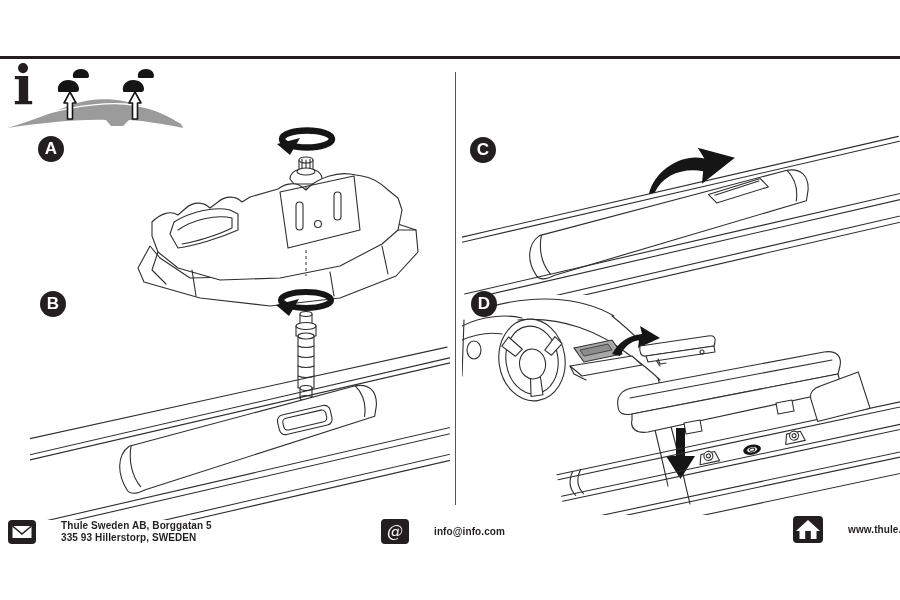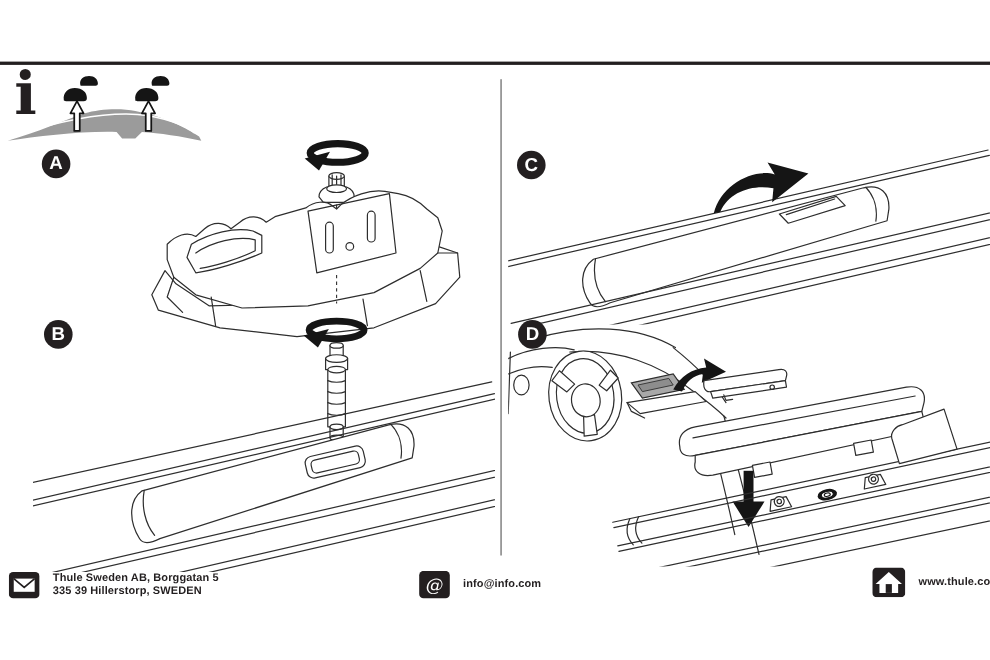--- a/index.html
+++ b/index.html
@@ -8,21 +8,21 @@
   .page{position:absolute;inset:0;background:#ffffff;}
   .top-rule{position:absolute;left:0;top:56px;width:900px;height:3px;background:#231f20;}
   .v-divider{position:absolute;left:455px;top:72px;width:1px;height:433px;background:#555;}
   .illu{position:absolute;}
   .badge{position:absolute;width:26px;height:26px;border-radius:50%;background:#231f20;
          color:#fff;font-weight:bold;font-size:17px;line-height:26px;text-align:center;z-index:5;}
   #badge-a{left:38px;top:136px;}
   #badge-b{left:40px;top:291px;}
   #badge-c{left:470px;top:137px;}
   #badge-d{left:471px;top:291px;}
-  .contact{position:absolute;display:flex;align-items:center;gap:12px;z-index:6;}
+  .contact{position:absolute;display:flex;align-items:center;gap:25px;z-index:6;}
   #contact-address{left:8px;top:520px;}
   #contact-email{left:381px;top:519px;}
   #contact-web{left:793px;top:516px;}
   .ic{flex:0 0 auto;display:block;}
   .ctext{font-size:10px;font-weight:bold;line-height:12px;letter-spacing:.1px;color:#231f20;}
   svg{display:block;}
   .ln{stroke:#2e2e2e;stroke-width:1.1;fill:none;stroke-linecap:round;stroke-linejoin:round;}
   .lw{stroke:#2e2e2e;stroke-width:1.1;fill:#fff;stroke-linecap:round;stroke-linejoin:round;}
   .blk{fill:#151515;stroke:none;}
   .dash{stroke:#2e2e2e;stroke-width:1;fill:none;stroke-dasharray:3 3;}
@@ -217,21 +217,21 @@
   </svg>
 
   <div class="contact" id="contact-address">
     <svg class="ic" width="28" height="24" viewBox="0 0 28 24">
       <rect x="0" y="0" width="28" height="24" rx="4" fill="#231f20"></rect>
       <rect x="4.5" y="6" width="19" height="12" fill="#fff"></rect>
       <path d="M4.5,6 L14,14 L23.5,6" fill="none" stroke="#231f20" stroke-width="1.6"></path>
     </svg>
     <div class="ctext">
       <div>Thule Sweden AB, Borggatan 5</div>
-      <div>335 39 Hillerstorp, SWEDEN</div>
+      <div>335 93 Hillerstorp, SWEDEN</div>
     </div>
   </div>
 
   <div class="contact" id="contact-email">
     <svg class="ic" width="28" height="25" viewBox="0 0 28 25">
       <rect x="0" y="0" width="28" height="25" rx="4" fill="#231f20"></rect>
       <text x="14" y="18" text-anchor="middle" font-family="DejaVu Serif, serif" font-style="italic" font-size="16" fill="#fff">@</text>
     </svg>
     <div class="ctext">info@info.com</div>
   </div>

